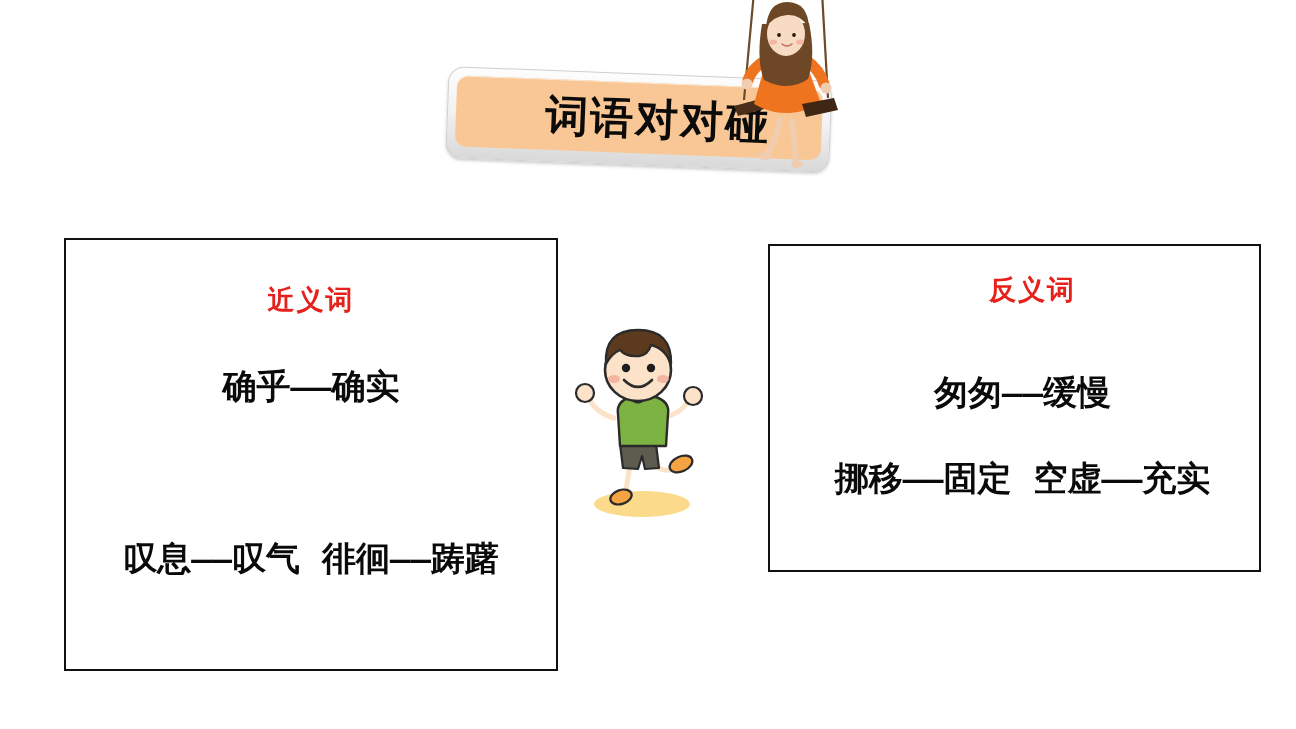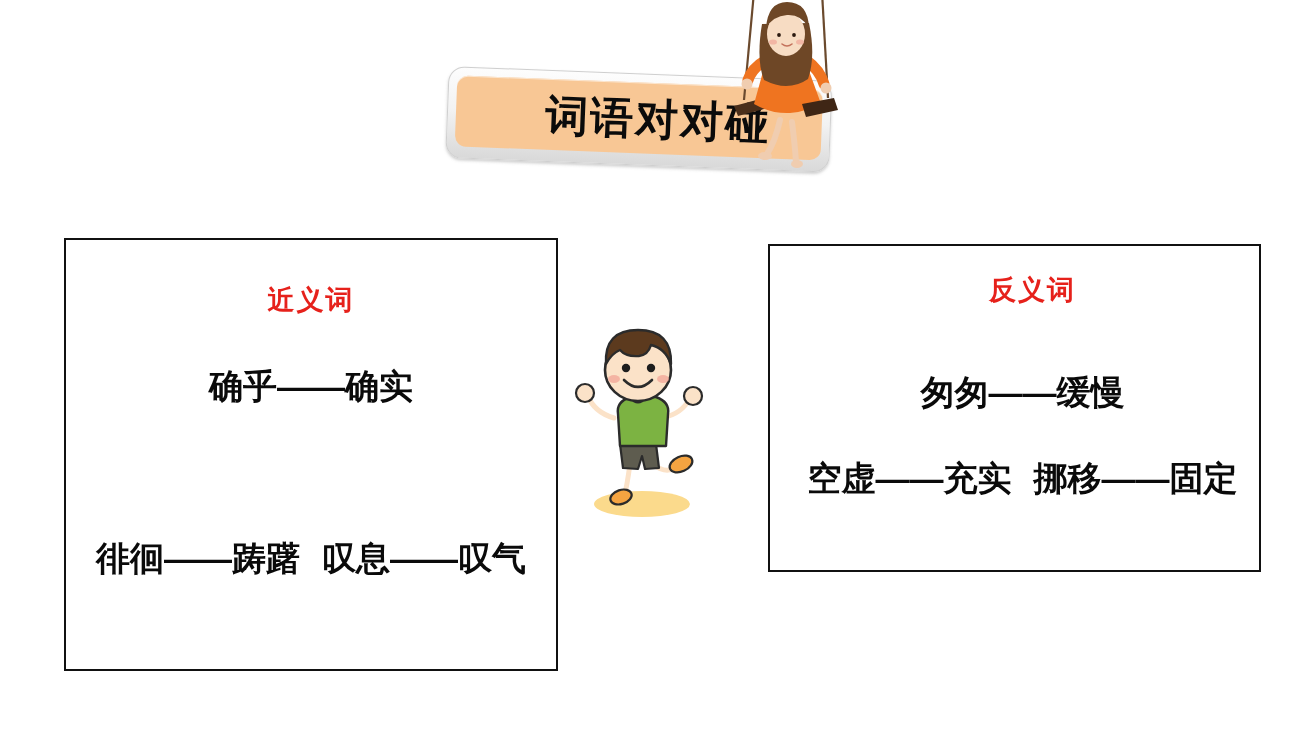--- a/index.html
+++ b/index.html
@@ -106,20 +106,21 @@
     color: #e6211b;
     letter-spacing: 2px;
   }
   #synonym-box .box-heading { top: 42px; }
   #antonym-box  .box-heading { top: 26px; padding-left: 36px; box-sizing: border-box; }
 
   .rows {
     position: absolute;
     left: 0;
     width: 100%;
+    font-family: Liberation Mono, monospace;
   }
   #synonym-box .rows { top: 104px; }
   #antonym-box  .rows { top: 104px; padding-left: 16px; box-sizing: border-box; }
 
   .word-row {
     display: flex;
     justify-content: center;
     align-items: center;
     gap: 22px;
     height: 86px;
@@ -186,35 +187,35 @@
 
 <div class="word-box" id="synonym-box">
   <div class="box-heading">近义词</div>
   <div class="rows">
     <div class="word-row">
       <span class="pair">确乎——确实</span>
     </div>
     <div class="word-row">
     </div>
     <div class="word-row">
+      <span class="pair">叹息——叹气</span>
       <span class="pair">徘徊——踌躇</span>
-      <span class="pair">叹息——叹气</span>
     </div>
   </div>
 </div>
 
 <div class="word-box" id="antonym-box">
   <div class="box-heading">反义词</div>
   <div class="rows">
     <div class="word-row">
       <span class="pair">匆匆——缓慢</span>
     </div>
     <div class="word-row">
+      <span class="pair">挪移——固定</span>
       <span class="pair">空虚——充实</span>
-      <span class="pair">挪移——固定</span>
     </div>
   </div>
 </div>
 
 <svg id="jumping-boy" viewBox="0 0 156 200">
   <ellipse cx="80" cy="182" rx="48" ry="13" fill="#fbda8c"></ellipse>
 
   <path d="M52 96 q-20 -6 -26 -22" stroke="#2b2b2b" stroke-width="2.4" fill="none" stroke-linecap="round"></path>
   <path d="M52 96 q-20 -6 -26 -22" stroke="#fbe2c8" stroke-width="5" fill="none" stroke-linecap="round"></path>
   <path d="M100 96 q20 -4 28 -20" stroke="#2b2b2b" stroke-width="2.4" fill="none" stroke-linecap="round"></path>

